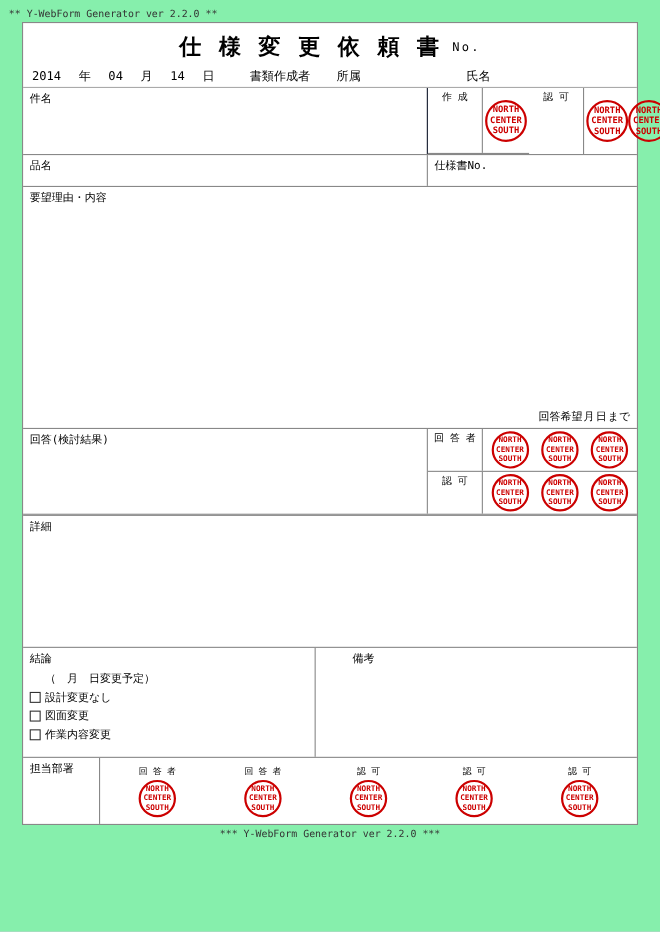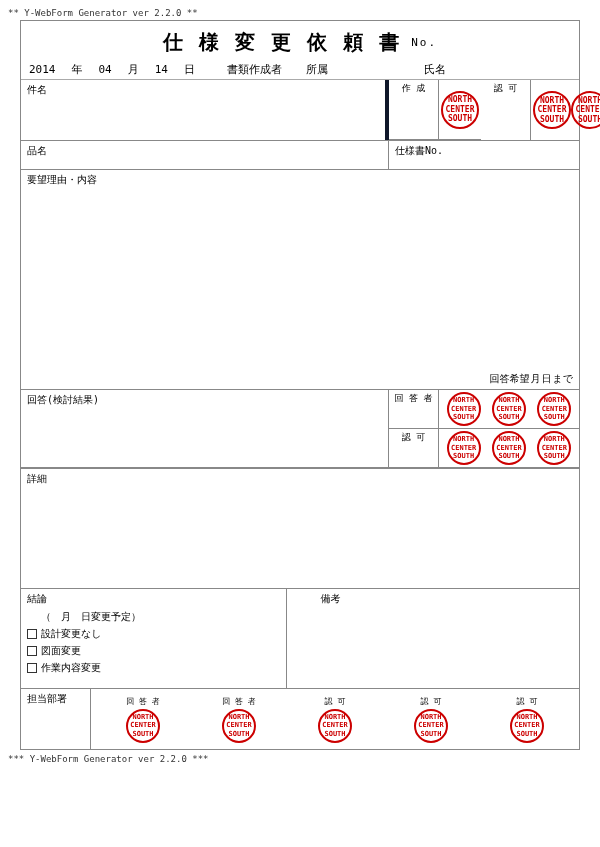--- a/index.html
+++ b/index.html
@@ -6,21 +6,21 @@
     body {
       background: #b0b8c0;
       display: flex;
       justify-content: center;
       align-items: flex-start;
       min-height: 847px;
       font-family: 'MS Gothic', 'Meiryo', monospace;
       font-size: 11px;
     }
     .page-wrapper {
-      background: #ffffff;
+      background: #86efac;
       width: 600px;
       min-height: 847px;
       padding: 8px;
       display: flex;
       flex-direction: column;
       align-items: center;
     }
     .top-bar {
       width: 100%;
       font-size: 9px;
@@ -83,21 +83,21 @@
       font-weight: normal;
       white-space: nowrap;
     }
 
     .top-row {
       display: flex;
       border-bottom: 1px solid #888;
     }
     .top-row-left {
       flex: 1;
-      border-right: 4px solid #0f172a;
+      border-right: 1px solid #0f172a;
       padding: 3px 6px;
       min-height: 60px;
     }
     .top-row-right {
       width: 190px;
       display: flex;
       flex-direction: row;
     }
     .saku-sei-row {
       display: flex;
@@ -273,20 +273,21 @@
       align-items: center;
       justify-content: space-around;
       padding: 4px;
     }
 
     .bottom-bar {
       width: 100%;
       font-size: 9px;
       color: #333;
       margin-top: 4px;
+      text-align: center;
     }
   </style>
 </head>
 <body>
 
 <div class="page-wrapper">
   <div class="top-bar">
     <span>** Y-WebForm Generator ver 2.2.0 **</span>
   </div>
 

